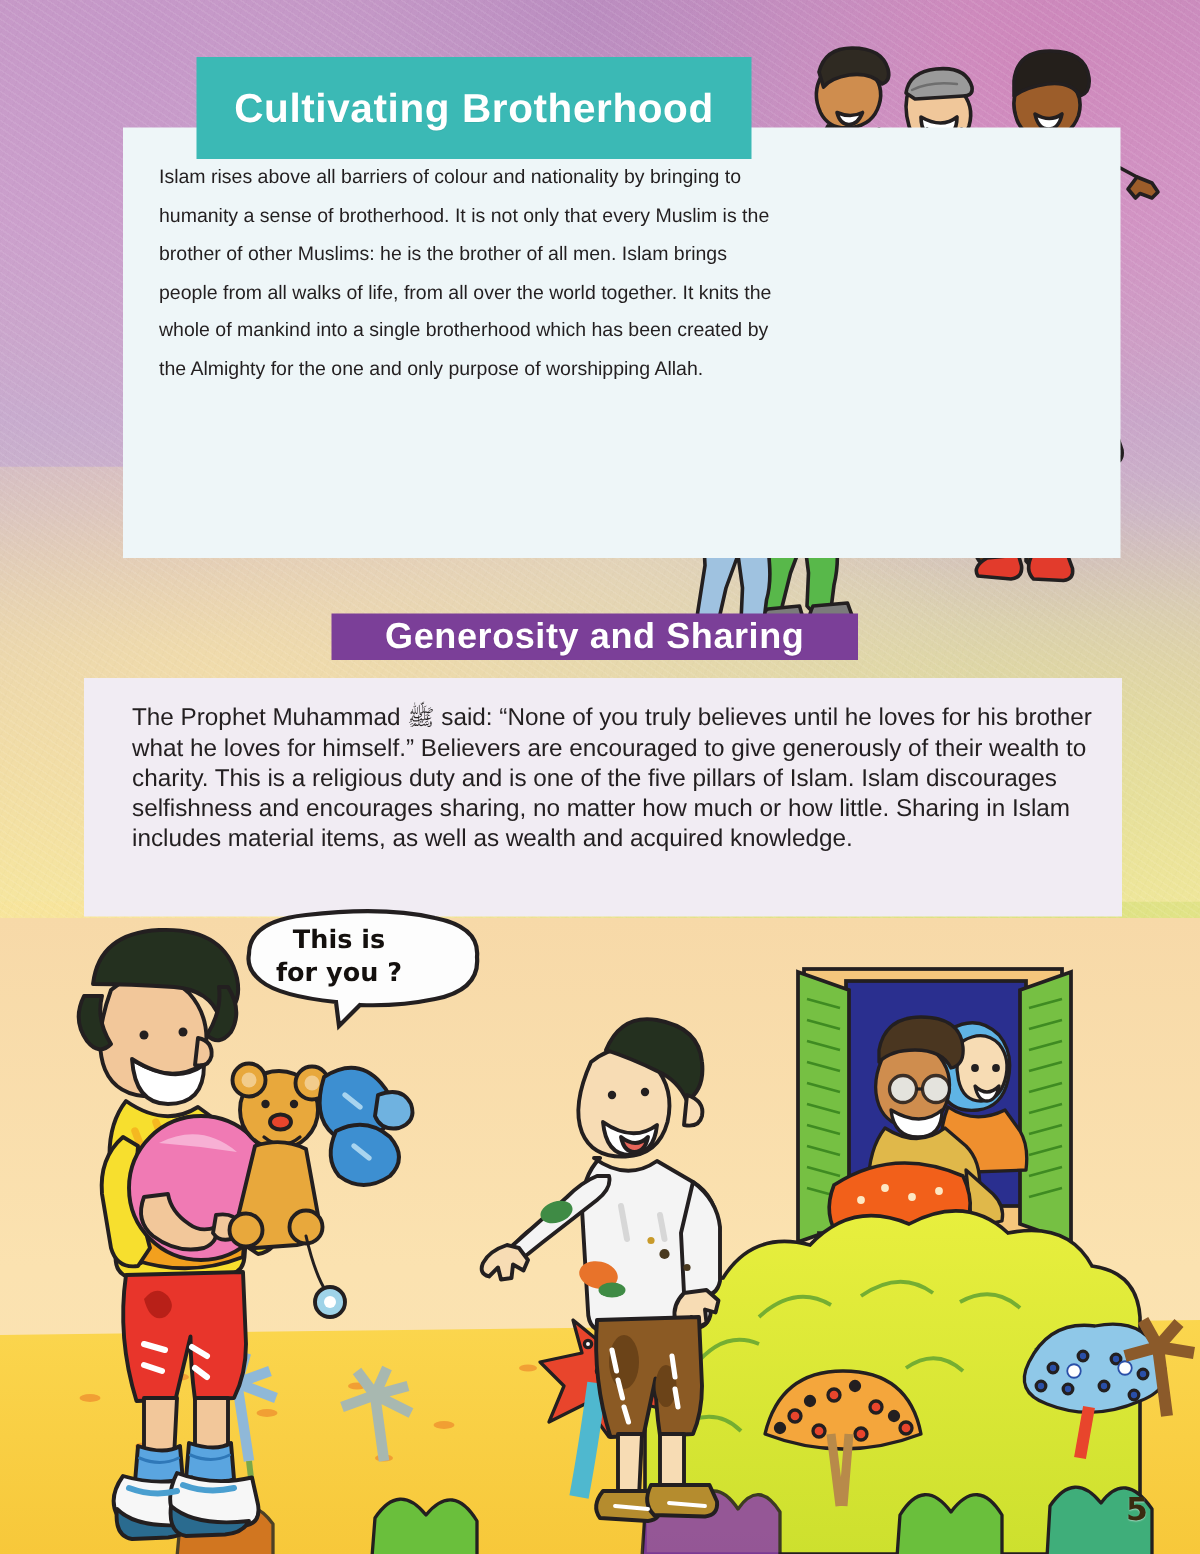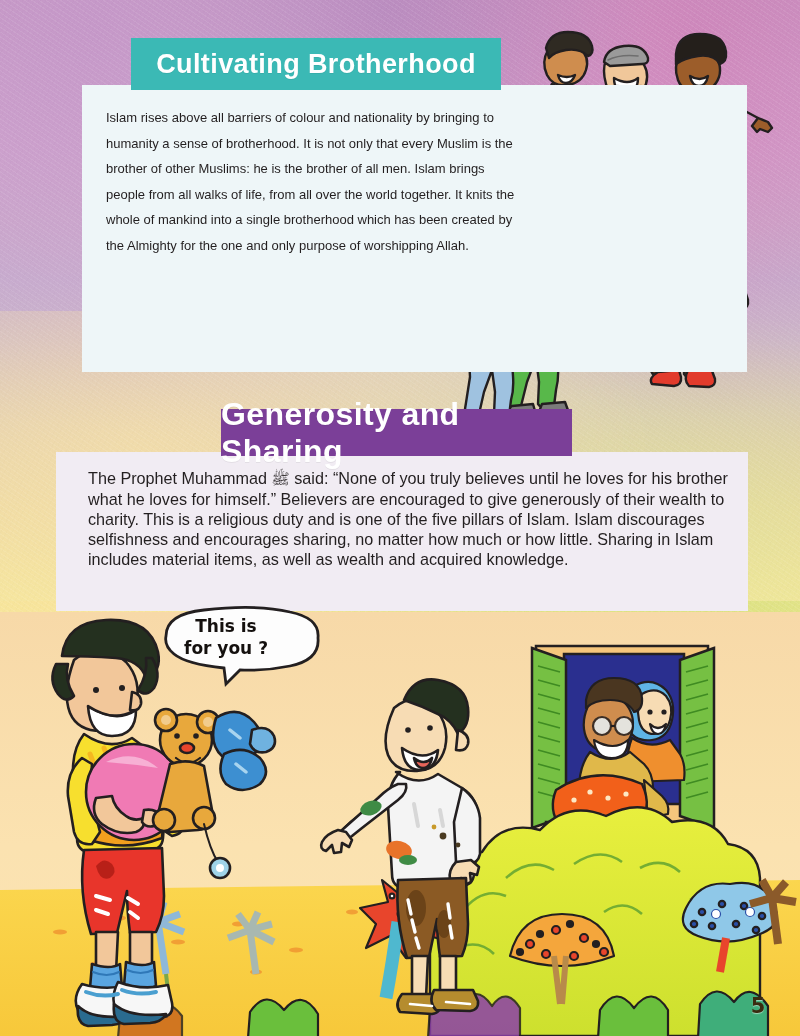--- a/index.html
+++ b/index.html
@@ -90,28 +90,28 @@
     position: absolute;
     color: #ffffff;
     font-weight: bold;
     letter-spacing: .4px;
     display: flex;
     align-items: center;
     justify-content: center;
     text-shadow: 0 1px 0 rgba(0,0,0,.06);
   }
   #heading-brotherhood {
-    left: 131px; top: 38px; width: 370px; height: 52px;
+    left: 131px; top: 38px; width: 370px; height: 68px;
     background: #3bb9b5;
     font-size: 27px;
   }
   #heading-generosity {
-    left: 221px; top: 409px; width: 351px; height: 47px;
+    left: 221px; top: 409px; width: 351px; height: 31px;
     background: #7b3f98;
-    font-size: 32px;
+    font-size: 24px;
   }
 
   
   .body-copy {
     position: absolute;
     color: #231f20;
     font-size: 13px;
     line-height: 25.6px;
     white-space: pre-line;
   }

